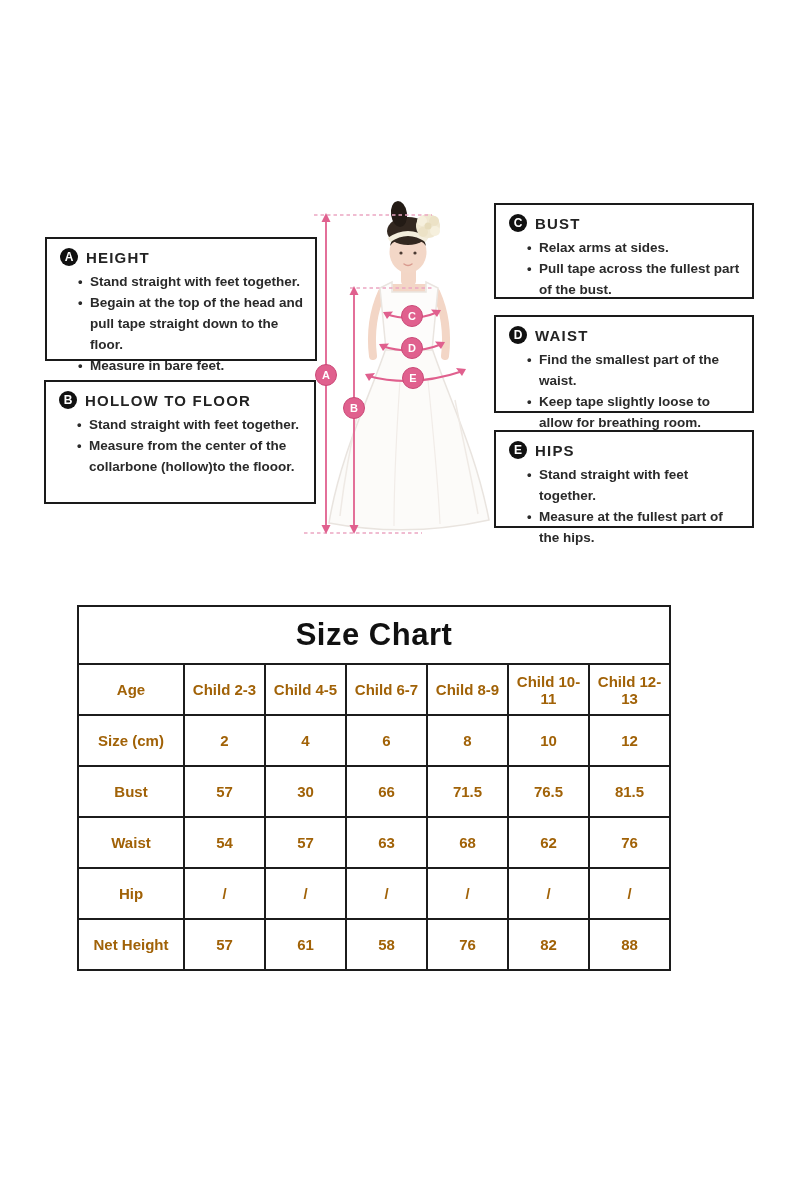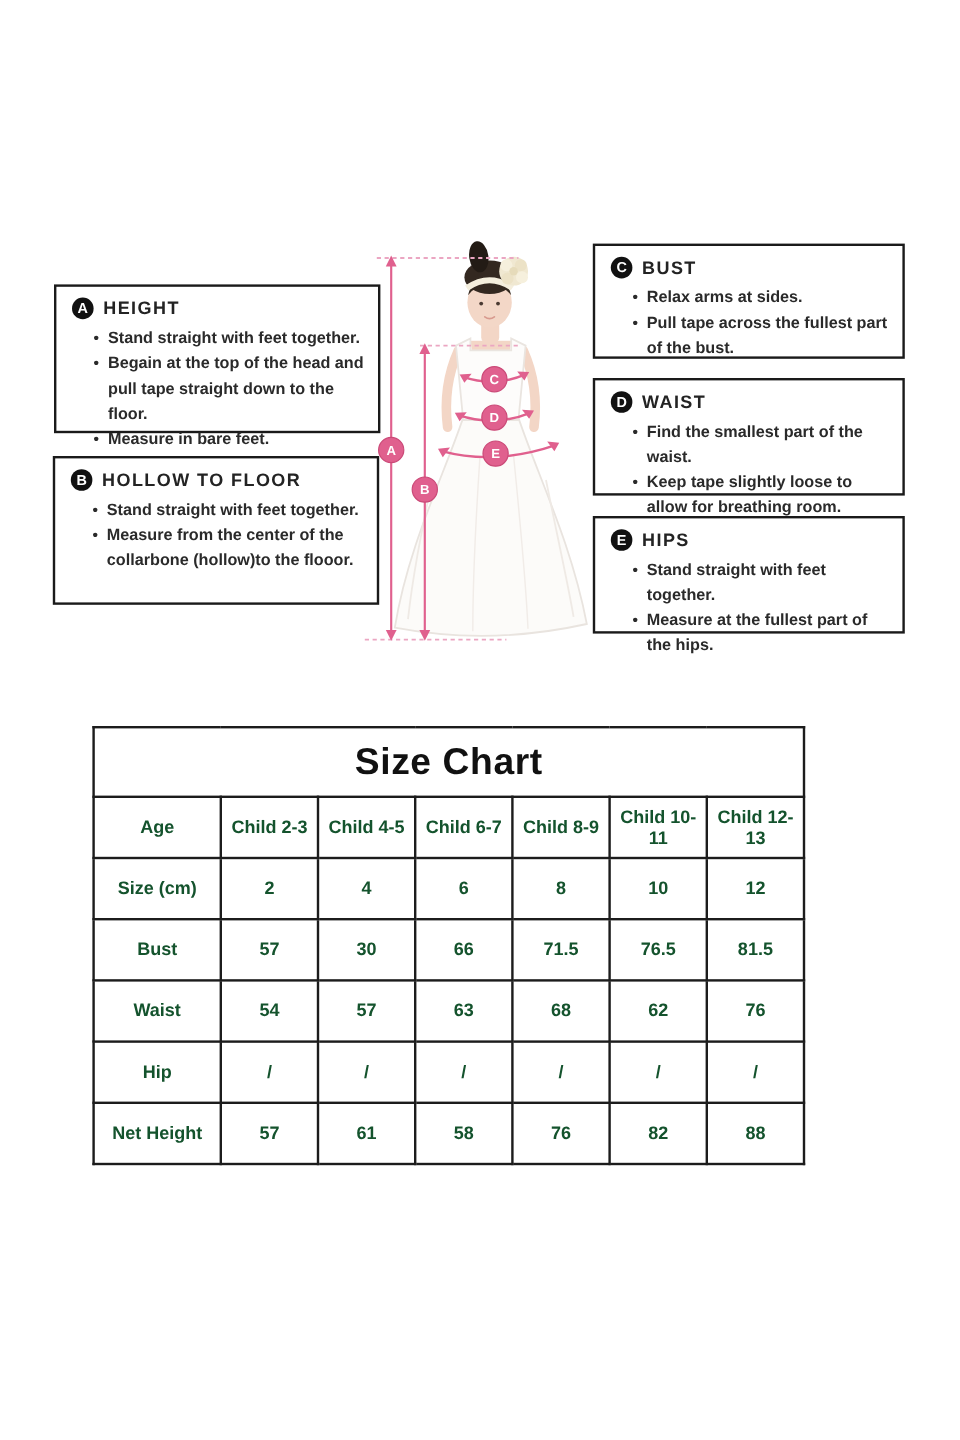--- a/index.html
+++ b/index.html
@@ -20,21 +20,21 @@
   #box-d { left:494px; top:315px; width:260px; height:98px;  }
   #box-e { left:494px; top:430px; width:260px; height:98px;  }
 
   
   #figure-svg { position:absolute; left:300px; top:200px; }
 
   
   .size-table { position:absolute; left:37px; top:605px; width:594px; border-collapse:collapse; table-layout:fixed; background:#fff;margin-left:40px; }
   .size-table td { border:2px solid #1c1c1c; text-align:center; vertical-align:middle; font-weight:bold; background:#fff; }
   .size-table .title-cell { font-size:31px; height:54px; letter-spacing:0.5px; color:#111; }
-  .size-table .head-cell, .size-table .cell { font-size:15px; height:47px; color:#14532d; }
+  .size-table .head-cell, .size-table .cell { font-size:15px; height:47px; color:#a16207; }
   .size-table col.first { width:106px; }
 </style>
 </head>
 <body>
 
 <div class="canvas">
 
   <div class="mbox" id="box-a">
     <div class="mbox-head">
       <span class="badge">A</span>

